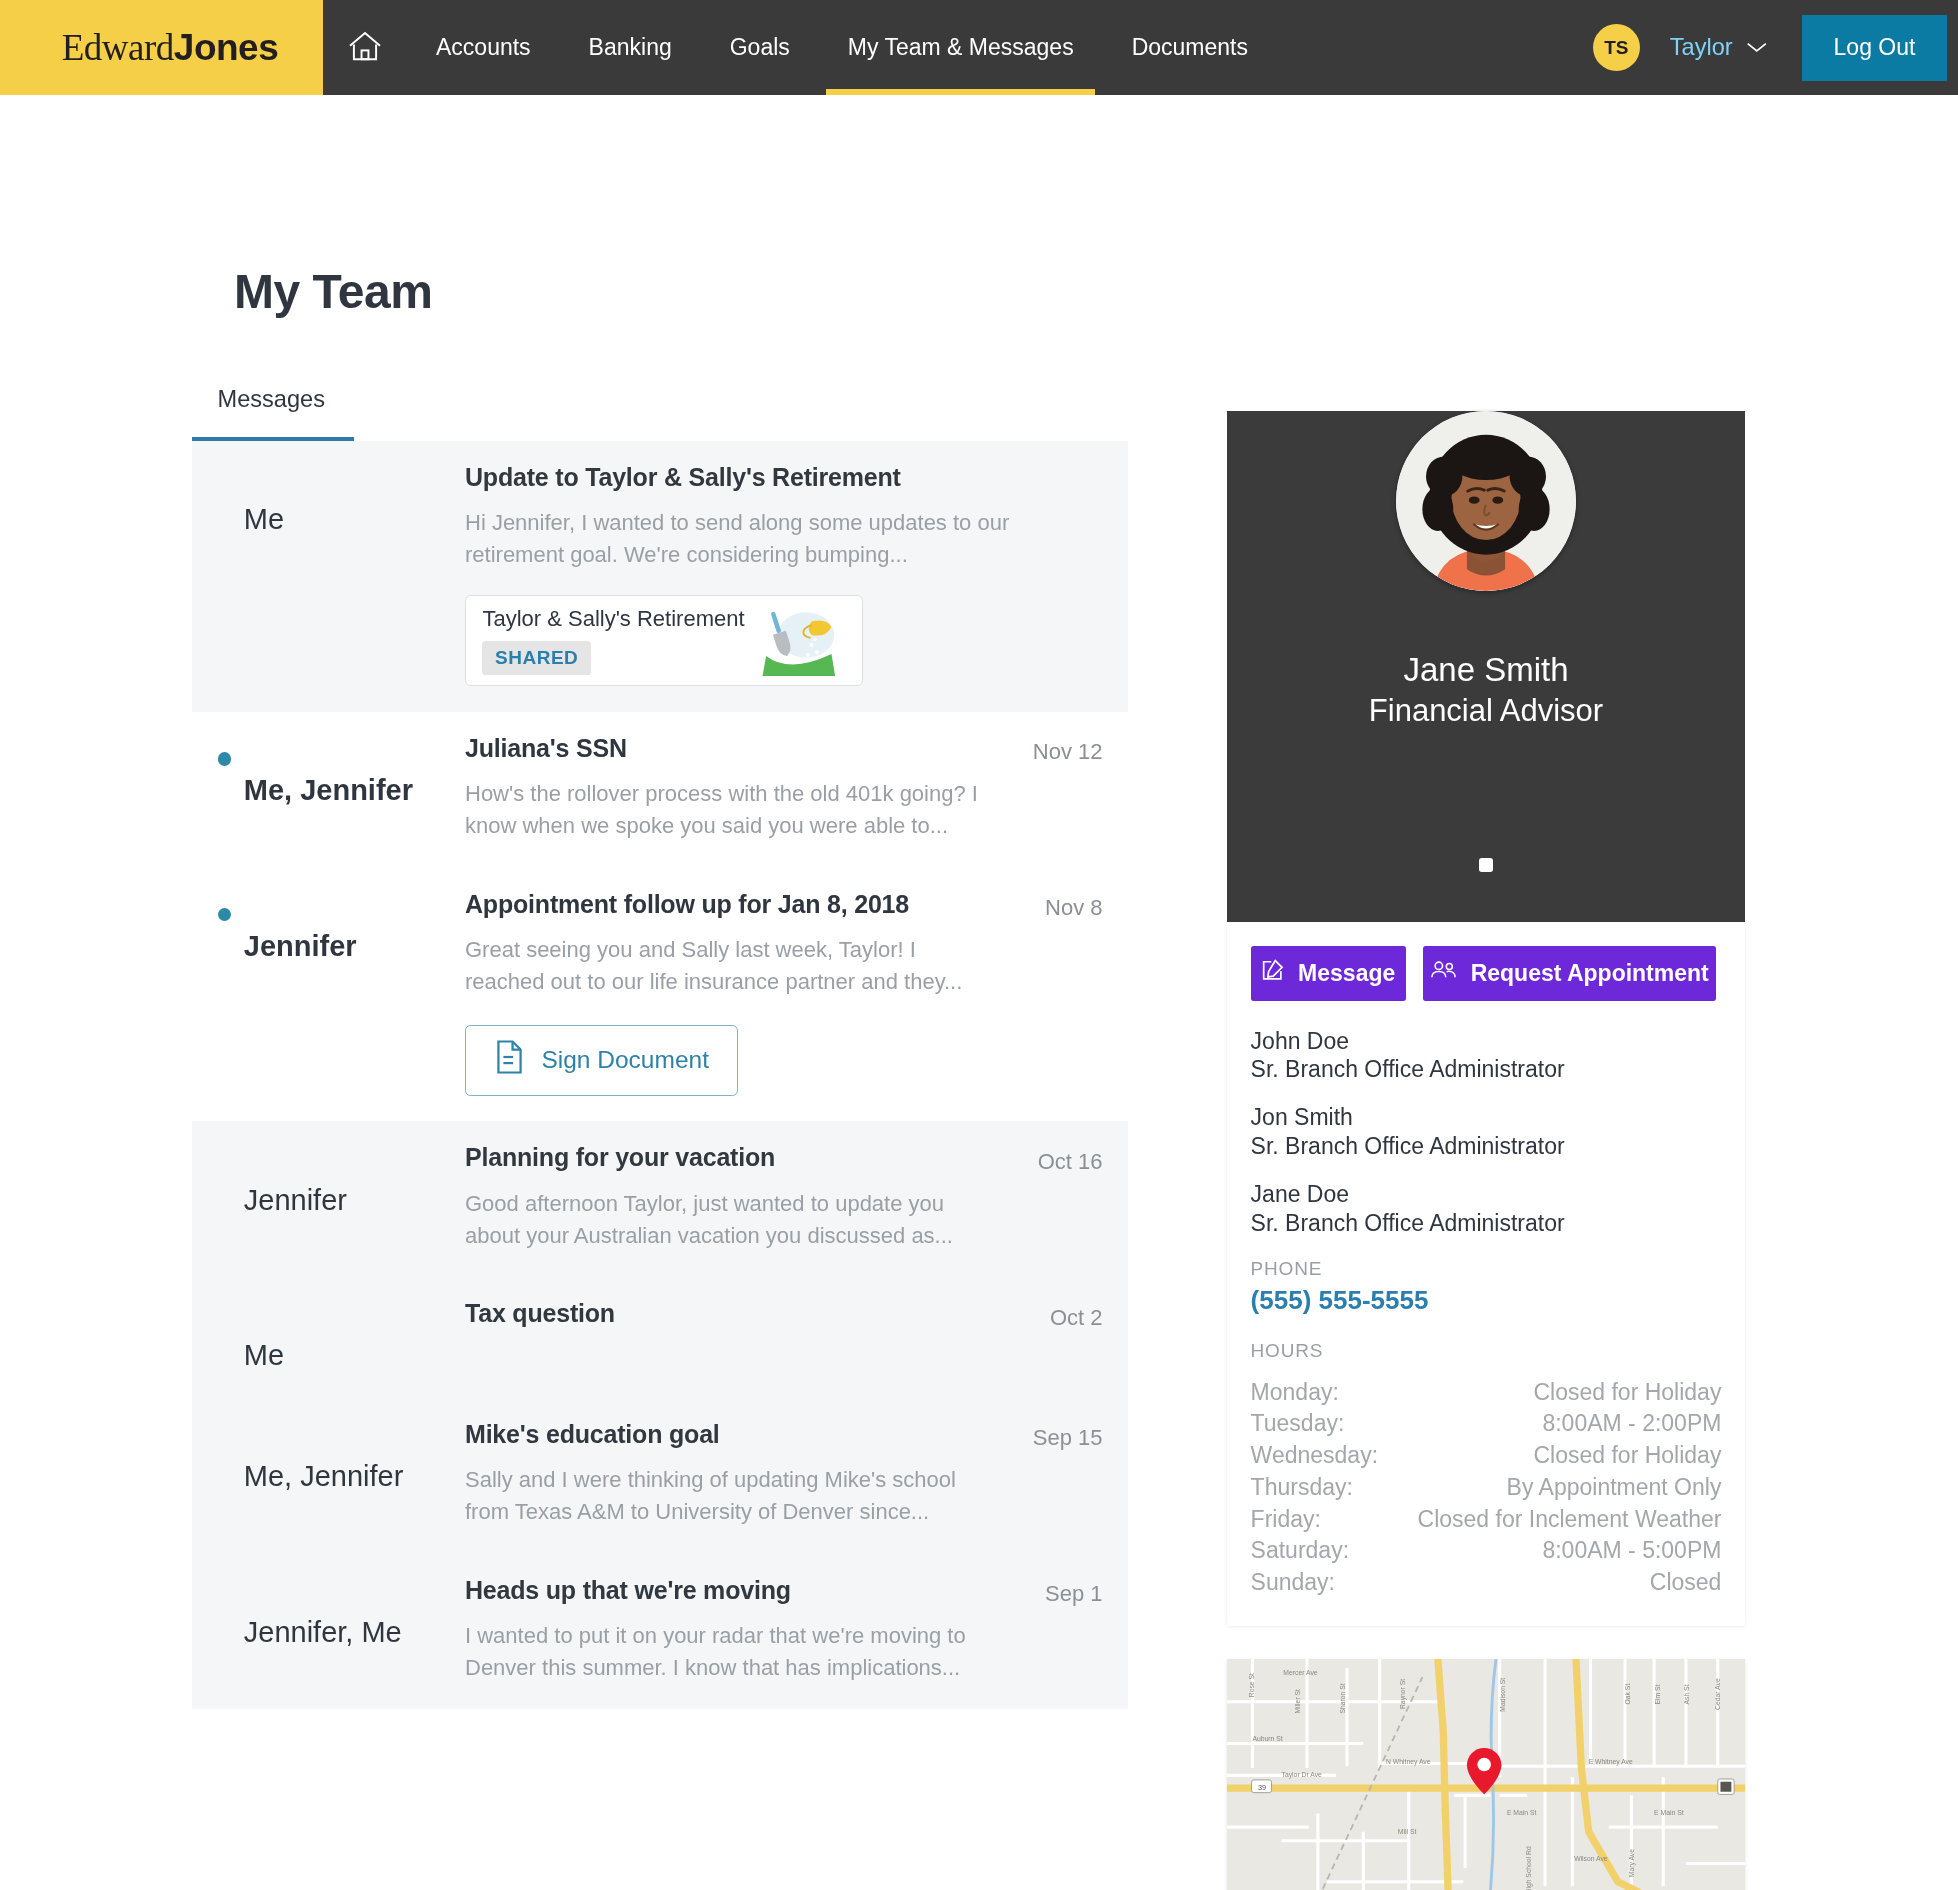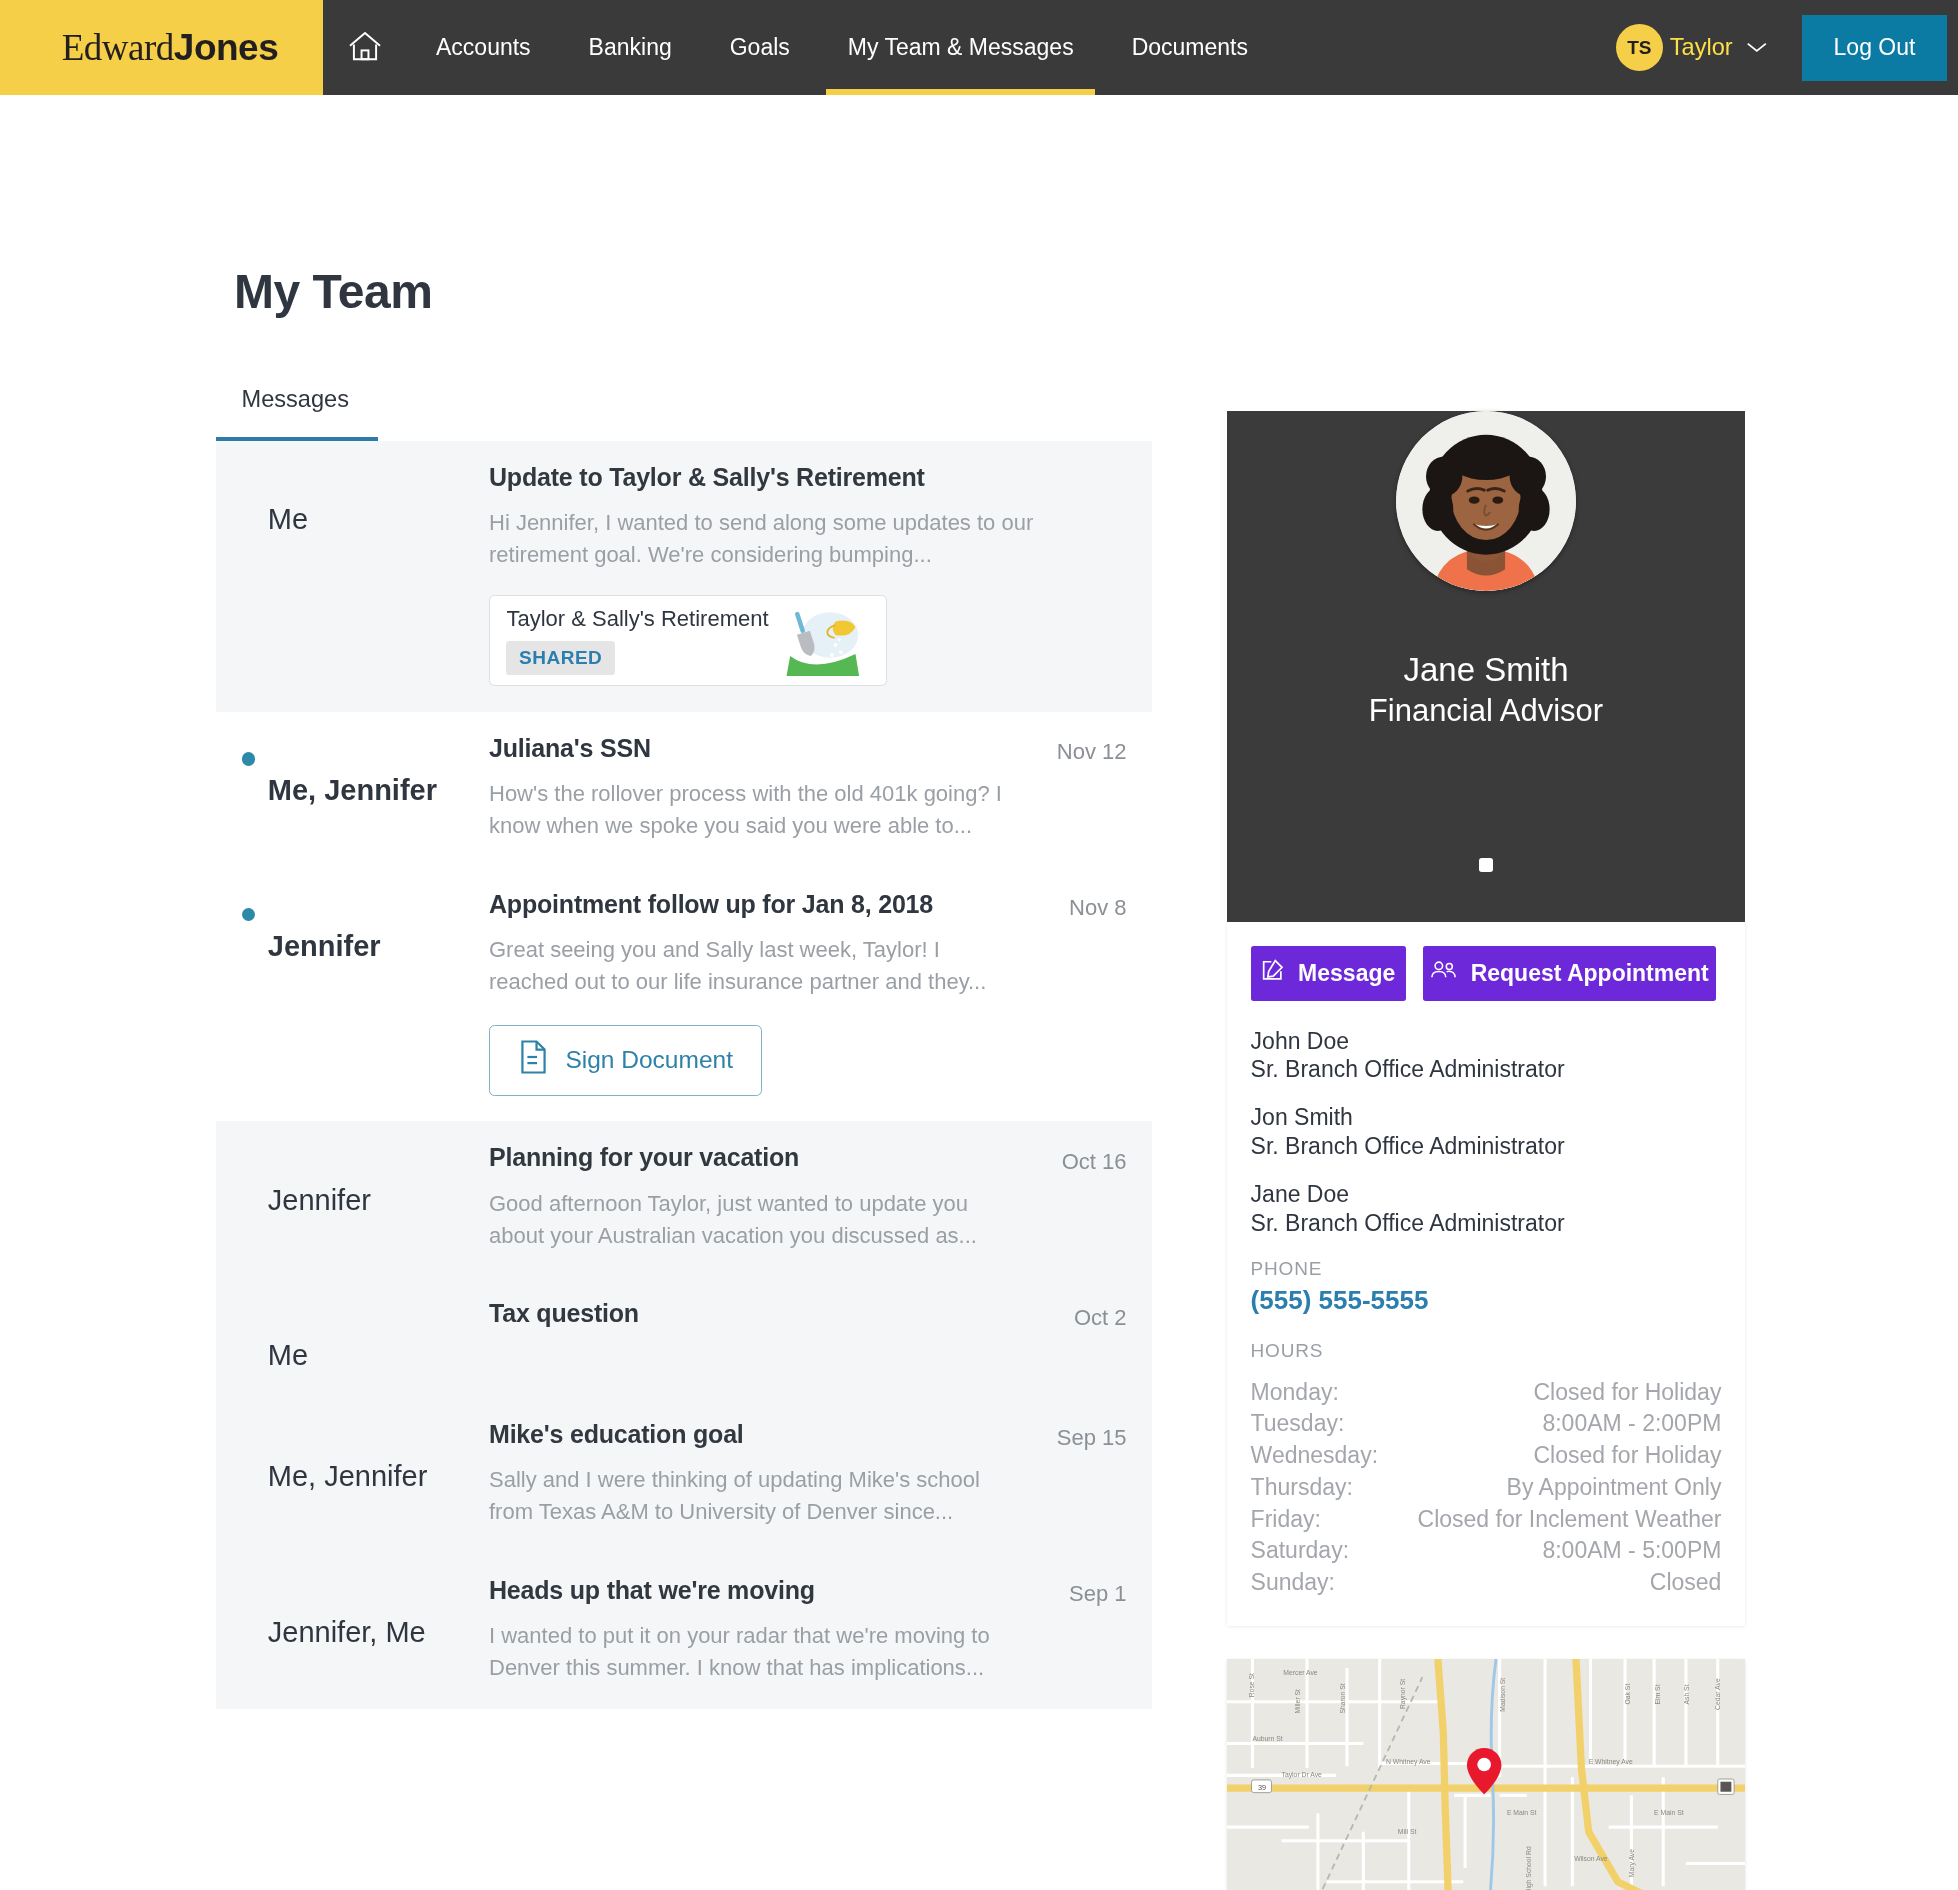--- a/index.html
+++ b/index.html
@@ -44,40 +44,40 @@
   }
   .nav-right {
     margin-left: auto; display: flex; align-items: center; padding-right: 0;
   }
   .avatar-circle {
     width: 47px; height: 47px; border-radius: 50%;
     background: #f5cf47; color: #231f20;
     display: flex; align-items: center; justify-content: center;
     font-size: 19px; font-weight: bold; flex: none;
   }
-  .user-name { color: #fde047; font-size: 23.6px; margin-left: 7px; }
+  .user-name { color: #7dd3fc; font-size: 23.6px; margin-left: 30px; }
   .chev { margin-left: 12.7px; display: flex; align-items: center; }
   .logout-btn {
     margin-left: 33px; background: #0b7ba3; color: #fff;
     font-size: 23px; width: 145px; height: 66px;
     display: flex; align-items: center; justify-content: center;
     margin-right: 11px; border: none; cursor: pointer;
     font-family: "Liberation Sans", sans-serif;
   }
 
   
   .page { position: relative; width: 1958px; }
   .page-title {
     position: absolute; left: 234px; top: 169px;
     font-size: 48px; font-weight: bold; color: #2f3640;
     letter-spacing: -0.5px;
   }
 
   
-  .msg-col { position: absolute; left: 216px; top: 291px; width: 936px; }
+  .msg-col { position: absolute; left: 192px; top: 291px; width: 936px; }
   .tabs { display: flex; }
   .tab {
     font-size: 23.6px; color: #2f3640; padding: 0 0 23.6px 25.5px;
     border-bottom: 4.5px solid transparent; width: 162px;
   }
   .tab.active { border-bottom-color: #2e7ba6; }
   .tab-spacer { flex: 1; border-bottom: 0px solid transparent; }
 
   .msg-list { width: 936px; }
   .msg-row {

